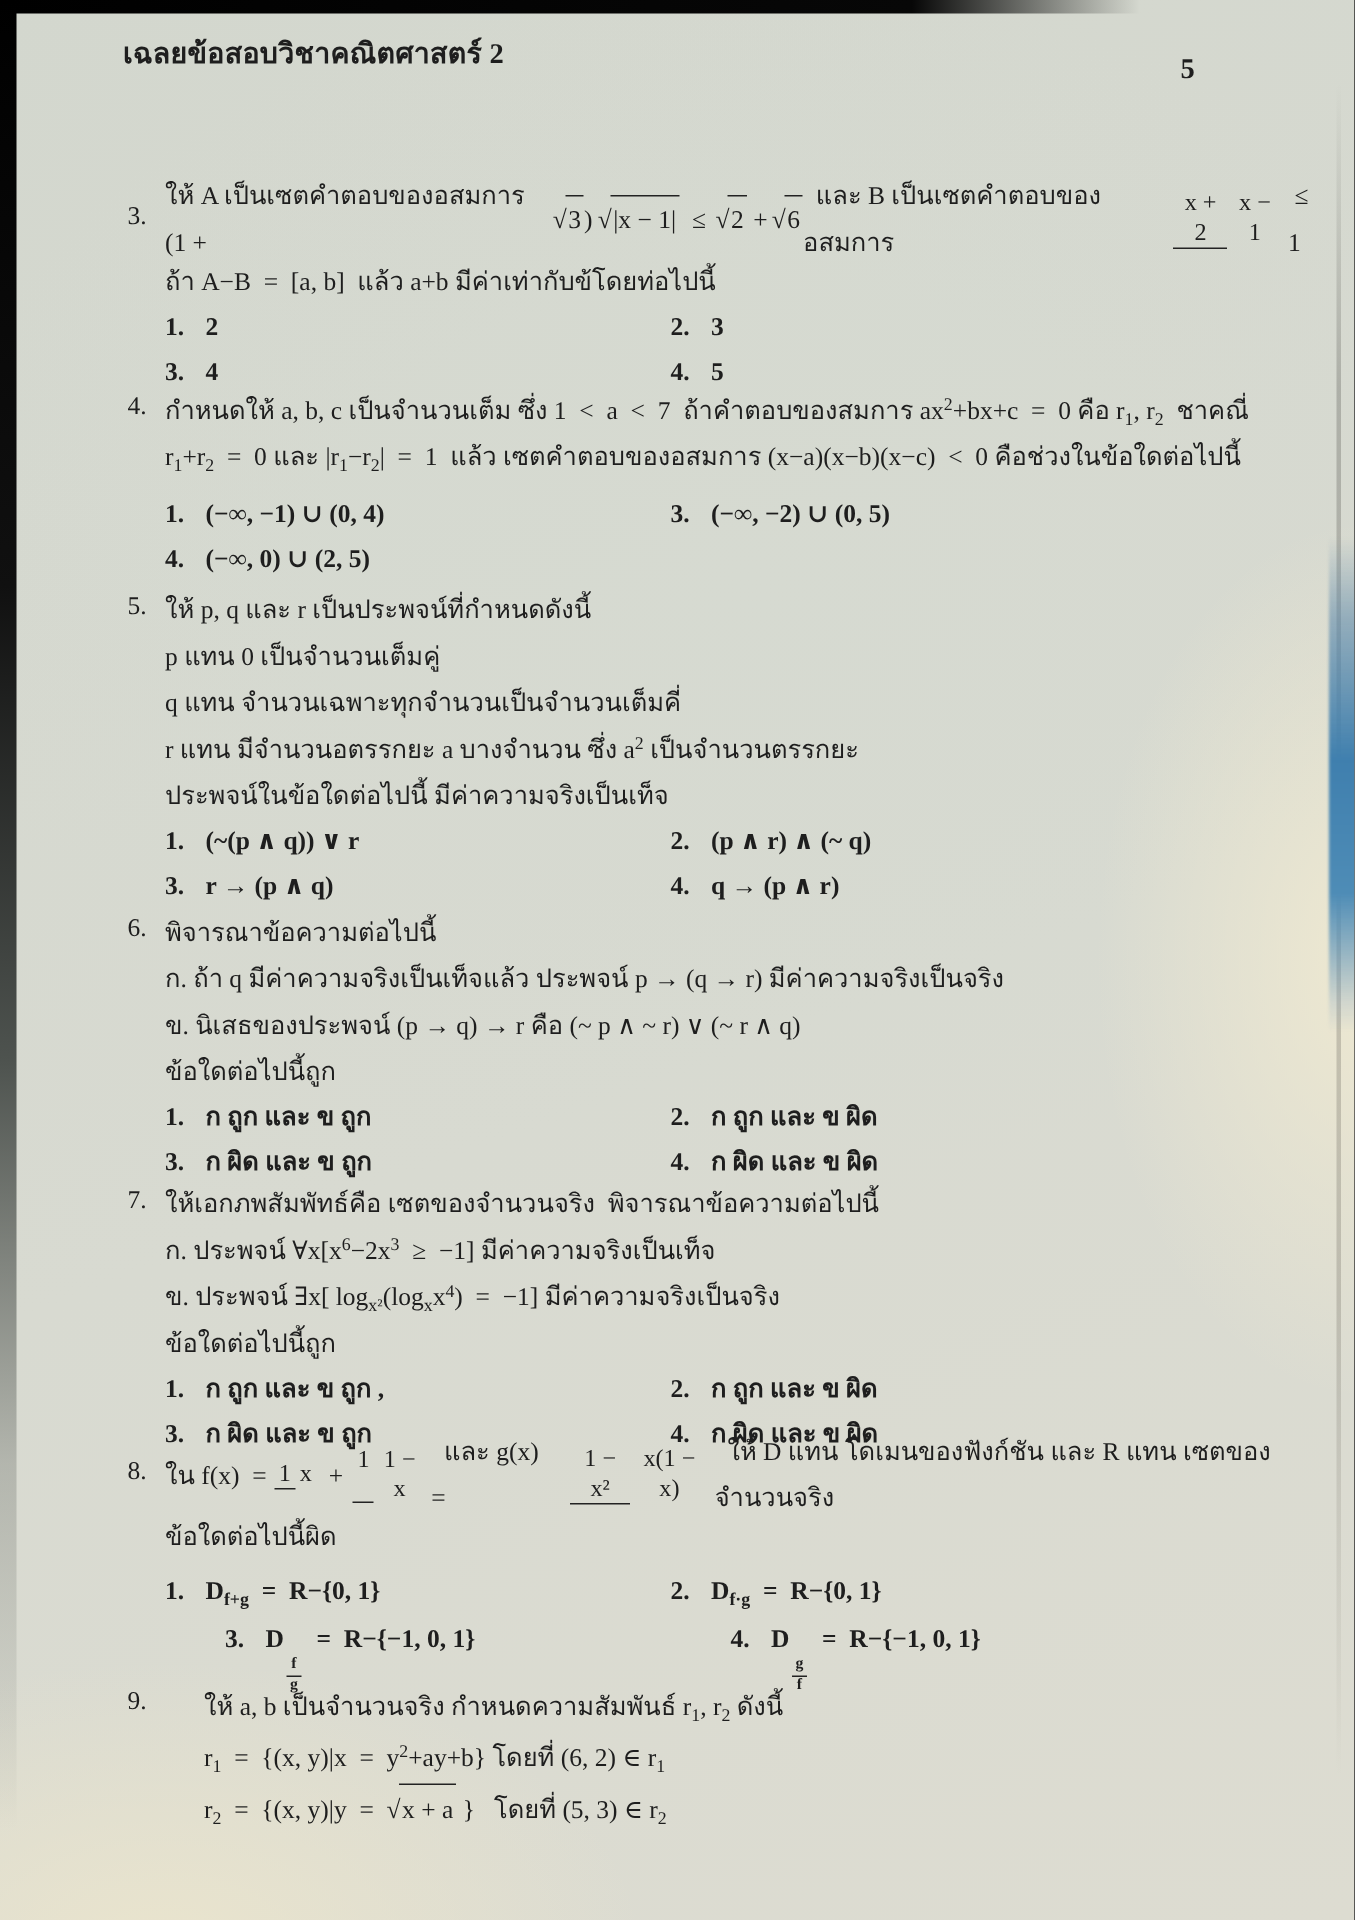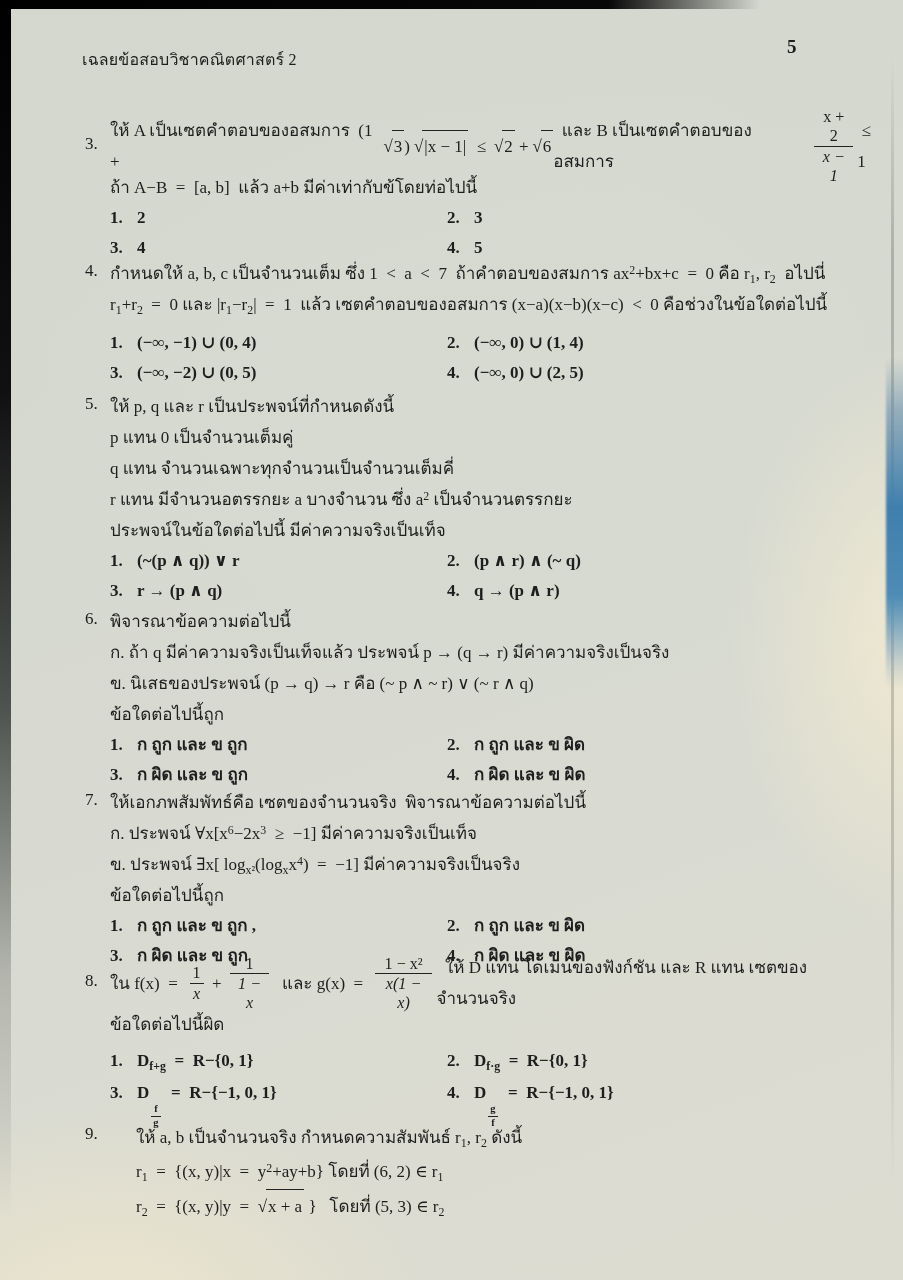--- a/index.html
+++ b/index.html
@@ -17,40 +17,40 @@
   .scan-top-edge{position:absolute;top:0;left:0;height:9px;width:760px;
     background:linear-gradient(to right,#000 0%,#070707 80%,rgba(30,30,30,0) 100%);}
   .scan-left-edge{position:absolute;top:0;left:0;width:11px;height:1220px;
     background:linear-gradient(to bottom,#000 0%,#101010 32%,#4e534f 58%,rgba(110,114,108,.35) 80%,rgba(110,114,108,0) 100%);}
   .book-edge-blue{position:absolute;right:-2px;top:358px;width:19px;height:330px;
     background:linear-gradient(to bottom,rgba(110,150,180,0) 0%,rgba(90,135,170,.55) 16%,#3f7fae 45%,#4e8cb6 72%,rgba(130,165,195,.25) 94%,rgba(0,0,0,0) 100%);
     filter:blur(1.2px);}
   .page-curl-shadow{position:absolute;right:9px;top:55px;width:3px;height:1130px;border-radius:2px;
     background:linear-gradient(to bottom,rgba(95,95,90,0) 0%,rgba(95,95,90,.34) 18%,rgba(105,100,90,.28) 72%,rgba(105,100,90,0) 100%);}
   
-  .hdr-title{position:absolute;top:47px;left:82px;font-weight:normal;font-size:16px;letter-spacing:.2px;}
+  .hdr-title{position:absolute;top:20px;left:82px;font-weight:bold;font-size:19px;letter-spacing:.2px;}
   .hdr-page{position:absolute;top:36px;left:787px;font-weight:bold;font-size:19px;}
   
   .question{position:absolute;left:85px;width:798px;}
   .qnum{position:absolute;left:0;top:3px;width:26px;}
   .qlines{margin-left:25px;}
   .qline{line-height:31px;white-space:pre-wrap;}
   .qline.tall{height:52px;display:flex;align-items:center;}
   .q9 .qline{line-height:34px;margin-left:26px;}
   .qopts{margin-left:25px;display:grid;grid-template-columns:337px auto;}
   .qopt{line-height:30px;white-space:pre-wrap;font-weight:bold;}
-  .qopt.tallopt{line-height:34px;}
+  .qopt.tallopt{line-height:34px;margin-left:40px;}
   .optlabel{display:inline-block;min-width:27px;}
   .optbody{white-space:pre-wrap;}
   
   sup{font-size:.7em;vertical-align:.45em;line-height:0;}
   sub{font-size:.7em;vertical-align:-.35em;line-height:0;}
-  .frac{display:inline-flex;flex-direction:column;text-align:center;vertical-align:middle;margin:0 4px;font-size:.95em;line-height:1.18;}
+  .frac{display:inline-flex;flex-direction:row;text-align:center;vertical-align:middle;margin:0 4px;font-size:.95em;line-height:1.18;}
   .frac .num{display:block;border-bottom:1.4px solid #222;padding:0 3px;}
-  .frac .den{display:block;padding:0 3px;font-style:italic;}
+  .frac .den{display:block;padding:0 3px;}
   .sqrt{display:inline-block;white-space:nowrap;}
   .sqrt .rad{display:inline-block;}
   .sqrt .vinc{display:inline-block;border-top:1.4px solid #222;padding:0 2px;margin-left:-1px;}
   .subfrac{display:inline-flex;flex-direction:column;text-align:center;vertical-align:-1.35em;font-size:.62em;line-height:1.2;margin:0 2px;}
   .subfrac .sf-num{display:block;border-bottom:1px solid #222;padding:0 2px;}
   .subfrac .sf-den{display:block;padding:0 2px;}
   
   .q3{top:120px;} .q4{top:258px;} .q5{top:391px;} .q6{top:606px;}
   .q7{top:787px;} .q8{top:957px;} .q9{top:1121px;}
   .q4 .qopts{margin-top:8px;} .q8 .qopts{margin-top:6px;}
@@ -76,26 +76,25 @@
     <div class="qopts">
         <div class="qopt"><span class="optlabel">1.</span><span class="optbody"><span>2</span></span></div>
         <div class="qopt"><span class="optlabel">2.</span><span class="optbody"><span>3</span></span></div>
         <div class="qopt"><span class="optlabel">3.</span><span class="optbody"><span>4</span></span></div>
         <div class="qopt"><span class="optlabel">4.</span><span class="optbody"><span>5</span></span></div>
       </div>
   </div>
   <div class="question q4">
     <span class="qnum">4.</span>
     <div class="qlines">
-        <div class="qline"><span>กำหนดให้ a, b, c เป็นจำนวนเต็ม ซึ่ง 1  &lt;  a  &lt;  7  ถ้าคำตอบของสมการ ax</span><sup>2</sup><span>+bx+c  =  0 คือ r</span><sub>1</sub><span>, r</span><sub>2</sub><span>  อไปนี่</span></div>
+        <div class="qline"><span>กำหนดให้ a, b, c เป็นจำนวนเต็ม ซึ่ง 1  &lt;  a  &lt;  7  ถ้าคำตอบของสมการ ax</span><sup>2</sup><span>+bx+c  =  0 คือ r</span><sub>1</sub><span>, r</span><sub>2</sub><span>  ชาคณี่</span></div>
         <div class="qline"><span>r</span><sub>1</sub><span>+r</span><sub>2</sub><span>  =  0 และ |r</span><sub>1</sub><span>−r</span><sub>2</sub><span>|  =  1  แล้ว เซตคำตอบของอสมการ (x−a)(x−b)(x−c)  &lt;  0 คือช่วงในข้อใดต่อไปนี้</span></div>
       </div>
     <div class="qopts">
         <div class="qopt"><span class="optlabel">1.</span><span class="optbody"><span>(−∞, −1) ∪ (0, 4)</span></span></div>
-        <div class="qopt"><span class="optlabel">2.</span><span class="optbody"><span>(−∞, 0) ∪ (1, 4)</span></span></div>
         <div class="qopt"><span class="optlabel">3.</span><span class="optbody"><span>(−∞, −2) ∪ (0, 5)</span></span></div>
         <div class="qopt"><span class="optlabel">4.</span><span class="optbody"><span>(−∞, 0) ∪ (2, 5)</span></span></div>
       </div>
   </div>
   <div class="question q5">
     <span class="qnum">5.</span>
     <div class="qlines">
         <div class="qline"><span>ให้ p, q และ r เป็นประพจน์ที่กำหนดดังนี้</span></div>
         <div class="qline"><span>p แทน 0 เป็นจำนวนเต็มคู่</span></div>
         <div class="qline"><span>q แทน จำนวนเฉพาะทุกจำนวนเป็นจำนวนเต็มคี่</span></div>

